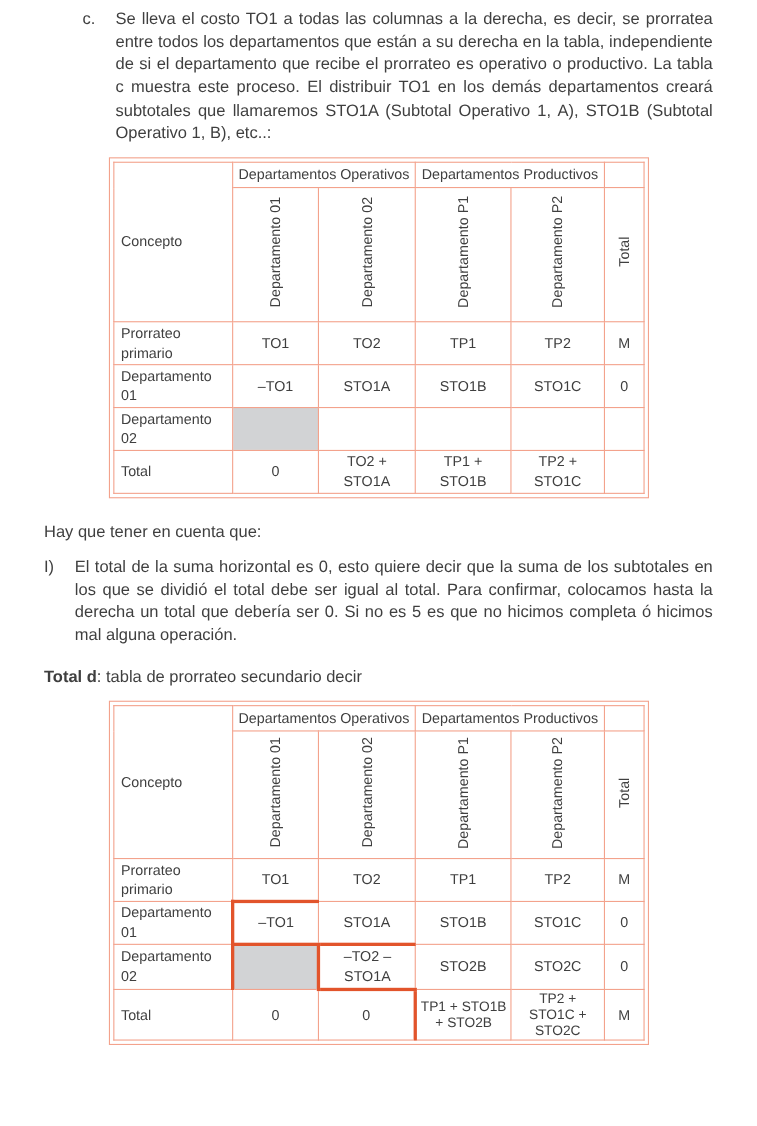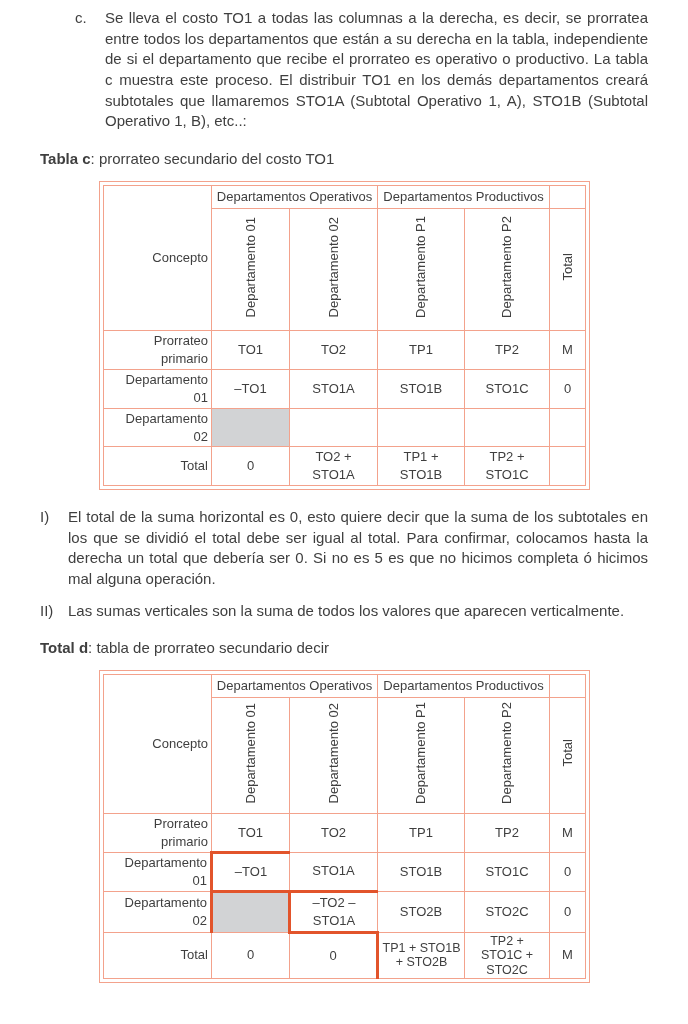--- a/index.html
+++ b/index.html
@@ -50,21 +50,21 @@
     font-size:13px;
     color:var(--text);
   }
   table.proc td{
     border:1px solid var(--border);
     padding:1px 3px;
     text-align:center;
     vertical-align:middle;
     overflow:hidden;
   }
-  table.proc td.lbl{text-align:right;padding-left:6px;}
+  table.proc td.lbl{text-align:left;padding-left:6px;}
   table.proc td.vcell{vertical-align:middle;}
   .vt{
     display:inline-block;
     writing-mode:vertical-rl;
     transform:rotate(180deg);
     white-space:nowrap;
   }
   td.totalhdr{vertical-align:bottom;padding-bottom:7px;}
   td.gray{background:var(--gray-fill);}
   td.small2{font-size:12.5px;line-height:1.15;padding:1px 1px;}
@@ -79,21 +79,20 @@
 
 <div class="page">
 
   
   <div class="li item-c">
     <span class="marker">c.</span>
     <span class="body">Se lleva el costo TO1 a todas las columnas a la derecha, es decir, se prorratea entre todos los departamentos que están a su derecha en la tabla, independiente de si el departamento que recibe el prorrateo es operativo o productivo. La tabla c muestra este proceso. El distribuir TO1 en los demás departamentos creará subtotales que llamaremos STO1A (Subtotal Operativo 1, A), STO1B (Subtotal Operativo 1, B), etc..:</span>
   </div>
 
   
-  <p class="caption"><b>Tabla c</b><span>: prorrateo secundario del costo TO1</span></p>
 
   
   <div class="twrap">
     <table class="proc">
       <colgroup>
         <col style="width:108px">
           <col style="width:78px">
           <col style="width:88px">
           <col style="width:87px">
           <col style="width:85px">
@@ -143,30 +142,27 @@
         <td>TO2 + STO1A</td>
         <td>TP1 + STO1B</td>
         <td>TP2 + STO1C</td>
         <td></td>
       </tr>
     </tbody>
       </table>
   </div>
 
   
+  <p class="plain">Hay que tener en cuenta que:</p>
 
   <div class="li roman">
     <span class="marker">I)</span>
     <span class="body">El total de la suma horizontal es 0, esto quiere decir que la suma de los subtotales en los que se dividió el total debe ser igual al total. Para confirmar, colocamos hasta la derecha un total que debería ser 0. Si no es 5 es que no hicimos completa ó hicimos mal alguna operación.</span>
   </div>
 
-  <div class="li roman">
-    <span class="marker">II)</span>
-    <span class="body">Las sumas verticales son la suma de todos los valores que aparecen verticalmente.</span>
-  </div>
 
   
   <p class="caption"><b>Total d</b><span>: tabla de prorrateo secundario decir</span></p>
 
   
   <div class="twrap">
     <table class="proc">
       <colgroup>
         <col style="width:108px">
           <col style="width:78px">

